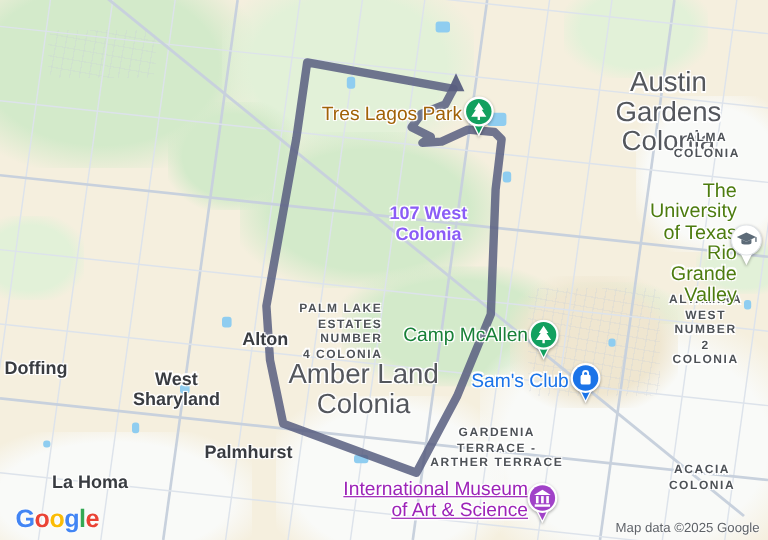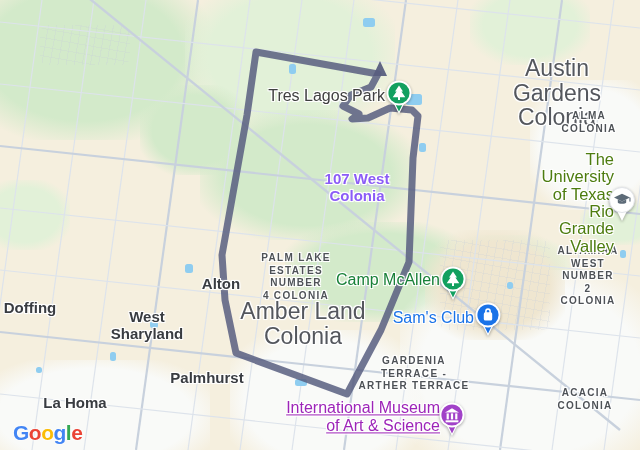--- a/index.html
+++ b/index.html
@@ -109,29 +109,29 @@
 Gardens
 Colonia</div>
       <div class="label area" style="left: 303px; top: 324px;">Amber Land
 Colonia</div>
       <div class="label locality" style="left: 357px; top: 187px;">107 West
 Colonia</div>
       <div class="label mini" style="left: 589px; top: 122px;">ALMA COLONIA</div>
       <div class="label mini" style="left: 588px; top: 276px;">ALTAMIRA
 WEST NUMBER
 2 COLONIA</div>
-      <div class="label mini" style="left: 296px; top: 277px;">PALM LAKE
+      <div class="label mini" style="left: 284px; top: 277px; text-align: right;">PALM LAKE
 ESTATES
 NUMBER
 4 COLONIA</div>
       <div class="label mini" style="left: 414px; top: 374px;">GARDENIA
 TERRACE -
 ARTHER TERRACE</div>
       <div class="label mini" style="left: 585px; top: 399px;">ACACIA COLONIA</div>
-      <div class="label poi right clickable" style="left: 385px; top: 96px; color: #404040;">Tres Lagos Park</div>
+      <div class="label poi right clickable" style="left: 385px; top: 96px; color: #a16207;">Tres Lagos Park</div>
       <div class="label poi right clickable" style="left: 440px; top: 280px; color: rgb(24, 128, 56);">Camp McAllen</div>
       <div class="label poi right clickable" style="left: 474px; top: 318px; color: rgb(26, 115, 232);">Sam's Club</div>
       <div class="label poi right clickable" style="left: 440px; top: 417px; color: rgb(157, 36, 184); text-decoration: underline;">International Museum
 of Art &amp; Science</div>
       <div class="label school right clickable" style="left: 614px; top: 203px; color: #4d7c0f;">The University
 of Texas Rio
 Grande Valley</div>
     </div>
   <div id="pins">
       <div class="pin" style="left: 384px; top: 80px;"><svg width="30" height="36" viewBox="0 0 30 36">
@@ -174,13 +174,14 @@
     <circle cx="15" cy="13" r="12.5" fill="#fff" stroke="#e1e4e8" stroke-width="1"></circle>
     <g fill="#5D6B78">
     <path d="M15 6.8 L23 10.6 L15 14.4 L7 10.6 Z"></path>
     <path d="M10.8 12.4 v3 c0 1.9 8.4 1.9 8.4 0 v-3 L15 14.4 Z"></path>
     <rect x="22.4" y="10.6" width="1.1" height="4"></rect>
           </g>
         </svg></div>
     </div>
 
   <div id="logo"><span style="color: rgb(66, 133, 244);">G</span><span style="color: rgb(234, 67, 53);">o</span><span style="color: rgb(251, 188, 5);">o</span><span style="color: rgb(66, 133, 244);">g</span><span style="color: rgb(52, 168, 83);">l</span><span style="color: rgb(234, 67, 53);">e</span></div>
+  <div id="attr">Map data ©2025 Google</div>
 </div>
 
 </body></html>

